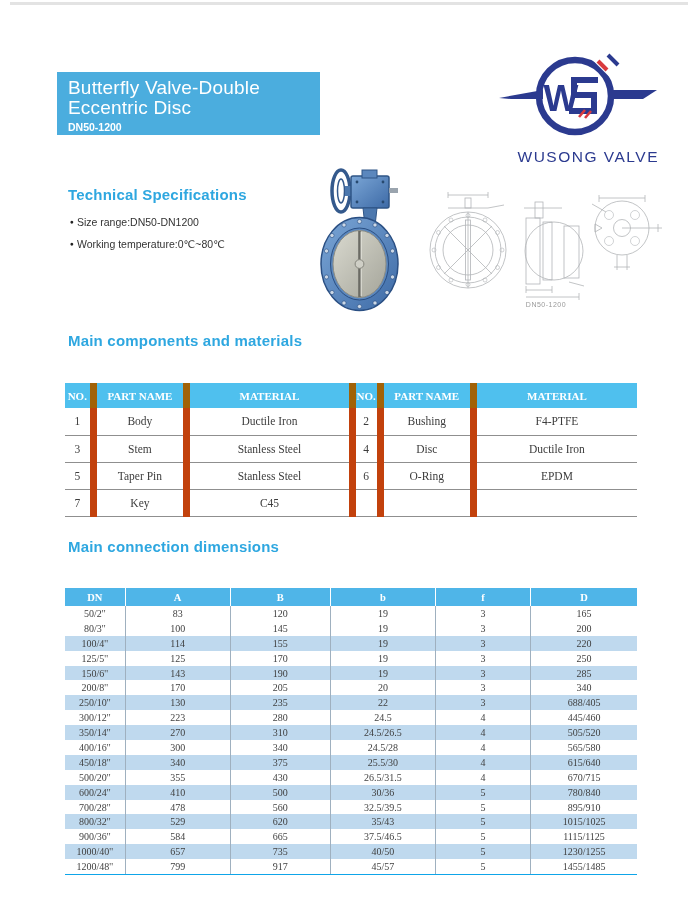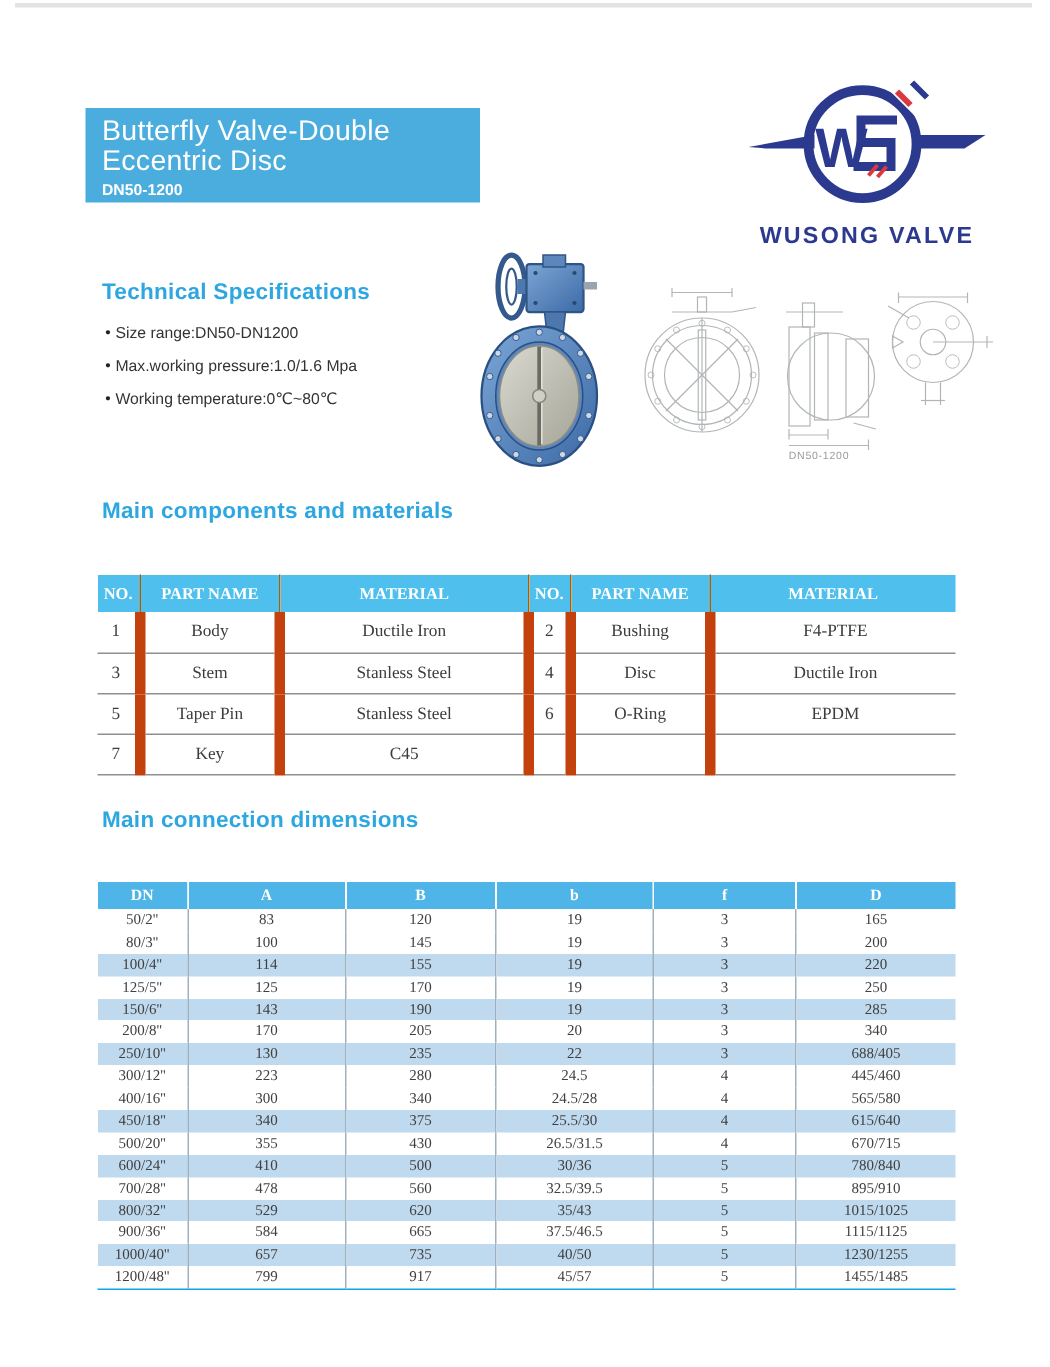--- a/index.html
+++ b/index.html
@@ -13,21 +13,21 @@
   .scan-line{position:absolute;left:10px;top:2px;width:678px;height:3px;background:#dcdcdc;opacity:.8;}
 
   
   .banner{position:absolute;left:57px;top:72px;width:263px;height:63px;background:var(--banner);
           padding:6px 10px 0 11px;color:#fff;}
   .banner .t{font-size:19px;font-weight:normal;line-height:20px;letter-spacing:.2px;}
   .banner .s{font-size:10.5px;font-weight:bold;margin-top:3px;}
 
   
   .logo{position:absolute;left:497px;top:50px;width:162px;text-align:center;}
-  .logo .brand{margin-top:2px;font-size:15.5px;font-weight:bold;color:var(--navy);letter-spacing:1.5px;}
+  .logo .brand{margin-top:2px;font-size:15.5px;font-weight:normal;color:var(--navy);letter-spacing:1.5px;text-align:right;}
 
   
   .sec{position:absolute;left:68px;color:var(--heading);font-size:15px;font-weight:600;letter-spacing:.2px;}
   #sec-tech{top:186px;}
   #sec-comp{top:332px;}
   #sec-dim{top:538px;}
 
   
   .specs{position:absolute;left:70px;top:211px;list-style:none;}
   .specs li{font-size:10.5px;line-height:22px;color:#333;}
@@ -39,21 +39,21 @@
   .draw-caption{position:absolute;left:496px;top:301px;width:100px;text-align:center;
                 font-size:7px;color:#9a9a9a;letter-spacing:.5px;}
 
   
   table{border-collapse:collapse;table-layout:fixed;font-family:Liberation Serif, serif;}
   th,td{text-align:center;vertical-align:middle;overflow:hidden;white-space:nowrap;}
 
   
   .comp-table{position:absolute;left:65px;top:383px;width:572px;}
   .comp-table th{background:var(--comp-header);color:#fff;font-size:11px;font-weight:600;
-                 height:25px;border-left:1px solid #a16207;}
+                 height:25px;border-left:7px solid #a16207;}
   .comp-table th:first-child{border-left:none;}
   .comp-table td{height:27px;font-size:11.5px;color:#3c3c3c;background:#fff;
                  border-bottom:1px solid #8f8f8f;border-left:7px solid #c2410c;}
   .comp-table td:first-child{border-left:none;}
   .comp-table col:nth-child(1){width:4.9%;} .comp-table col:nth-child(2){width:16.4%;}
   .comp-table col:nth-child(3){width:28.9%;} .comp-table col:nth-child(4){width:4.9%;}
   .comp-table col:nth-child(5){width:16.3%;} .comp-table col:nth-child(6){width:28.6%;}
 
   
   .dim-table{position:absolute;left:65px;top:588px;width:572px;}
@@ -96,21 +96,20 @@
       <path d="M101,30 H77 V45 H97 V61 H72" fill="none" stroke="#2b3a8f" stroke-width="6"></path>
       <line x1="82" y1="67" x2="88" y2="60" stroke="#d93a3e" stroke-width="2.6"></line>
       <line x1="88" y1="68" x2="94" y2="61" stroke="#d93a3e" stroke-width="2.6"></line>
     </svg>
     <div class="brand">WUSONG VALVE</div>
   </div>
 
   <div class="sec" id="sec-tech">Technical Specifications</div>
   <ul class="specs">
       <li>Size range:DN50-DN1200</li>
-      <li>Max.working pressure:1.0/1.6 Mpa</li>
       <li>Working temperature:0℃~80℃</li>
     </ul>
 
   <div class="valve-photo">
     <svg width="110" height="152" viewBox="0 0 110 152">
       <defs>
         <linearGradient id="bodyBlue" x1="0" y1="0" x2="1" y2="1">
           <stop offset="0" stop-color="#7ba6d6"></stop>
             <stop offset="1" stop-color="#3d6aa6"></stop>
         </linearGradient>
@@ -369,20 +368,28 @@
           <td>688/405</td>
         </tr>
         <tr>
           <td>300/12''</td>
           <td>223</td>
           <td>280</td>
           <td>24.5</td>
           <td>4</td>
           <td>445/460</td>
         </tr>
+        <tr class="alt">
+          <td>350/14''</td>
+          <td>270</td>
+          <td>310</td>
+          <td>24.5/26.5</td>
+          <td>4</td>
+          <td>505/520</td>
+        </tr>
         <tr>
           <td>400/16''</td>
           <td>300</td>
           <td>340</td>
           <td>24.5/28</td>
           <td>4</td>
           <td>565/580</td>
         </tr>
         <tr class="alt">
           <td>450/18''</td>

